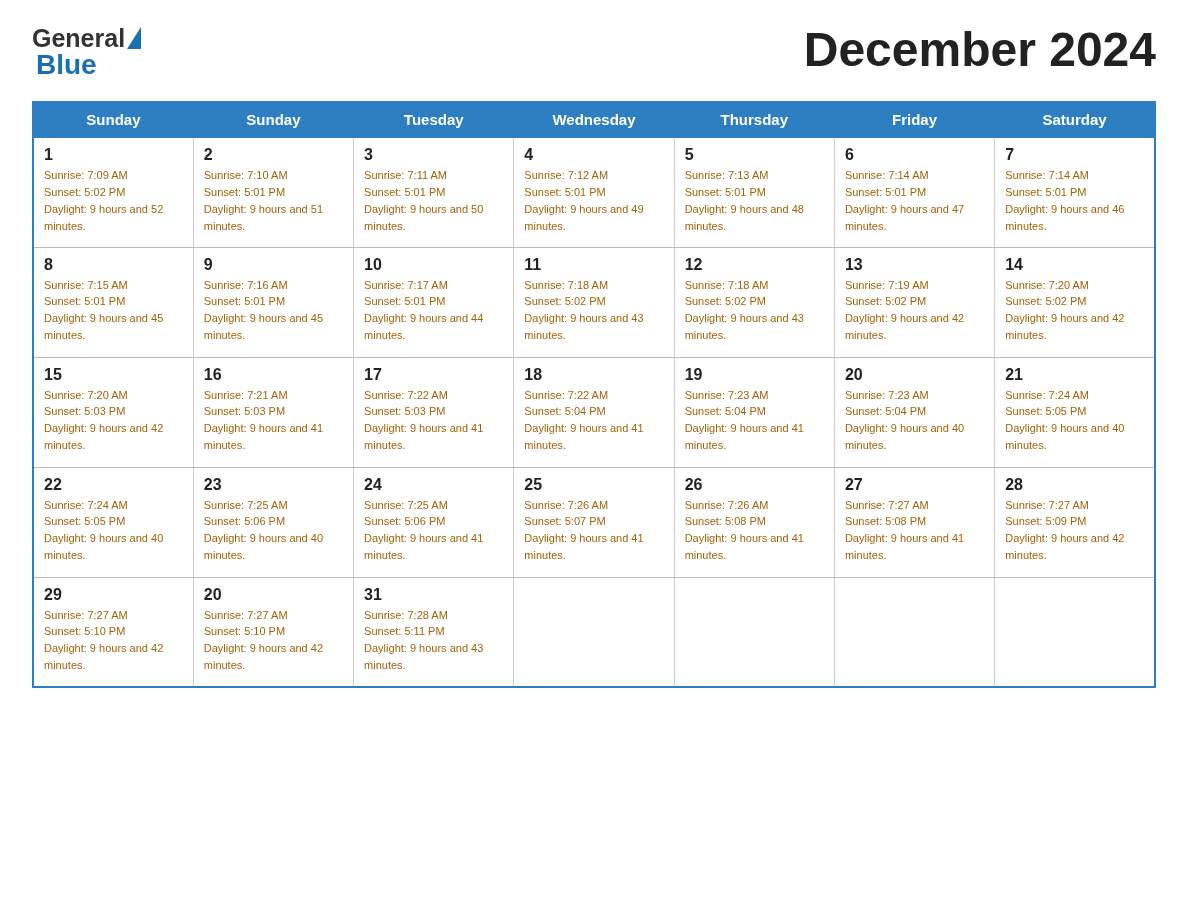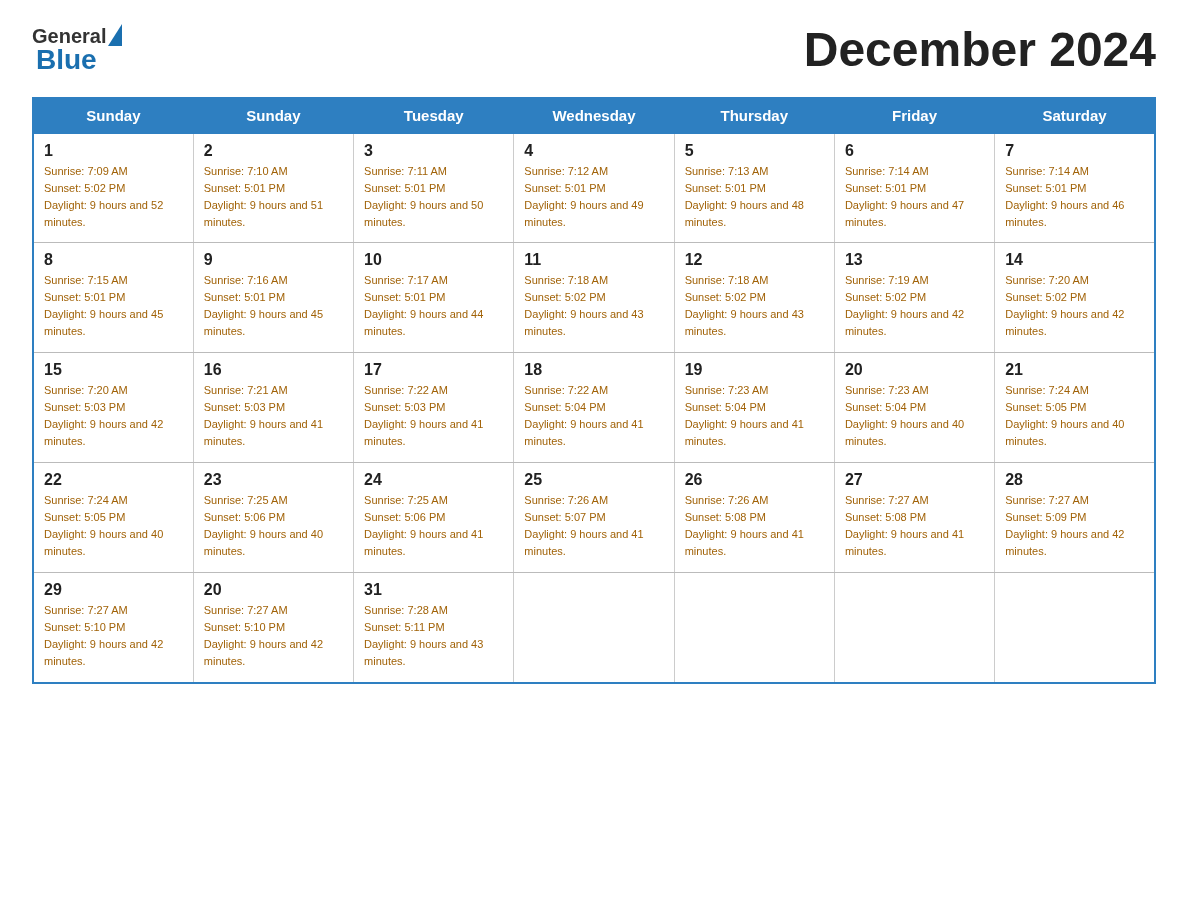--- a/index.html
+++ b/index.html
@@ -10,21 +10,21 @@
       width: 1188px;
       min-height: 918px;
     }
     .header {
       display: flex;
       justify-content: space-between;
       align-items: flex-start;
       margin-bottom: 20px;
     }
     .logo-text-general {
-      font-size: 20px;
+      font-size: 25px;
       font-weight: bold;
       color: #333;
     }
     .logo-triangle {
       width: 0;
       height: 0;
       border-left: 14px solid transparent;
       border-right: 0px solid transparent;
       border-bottom: 22px solid #1a6faf;
       margin-left: 2px;

